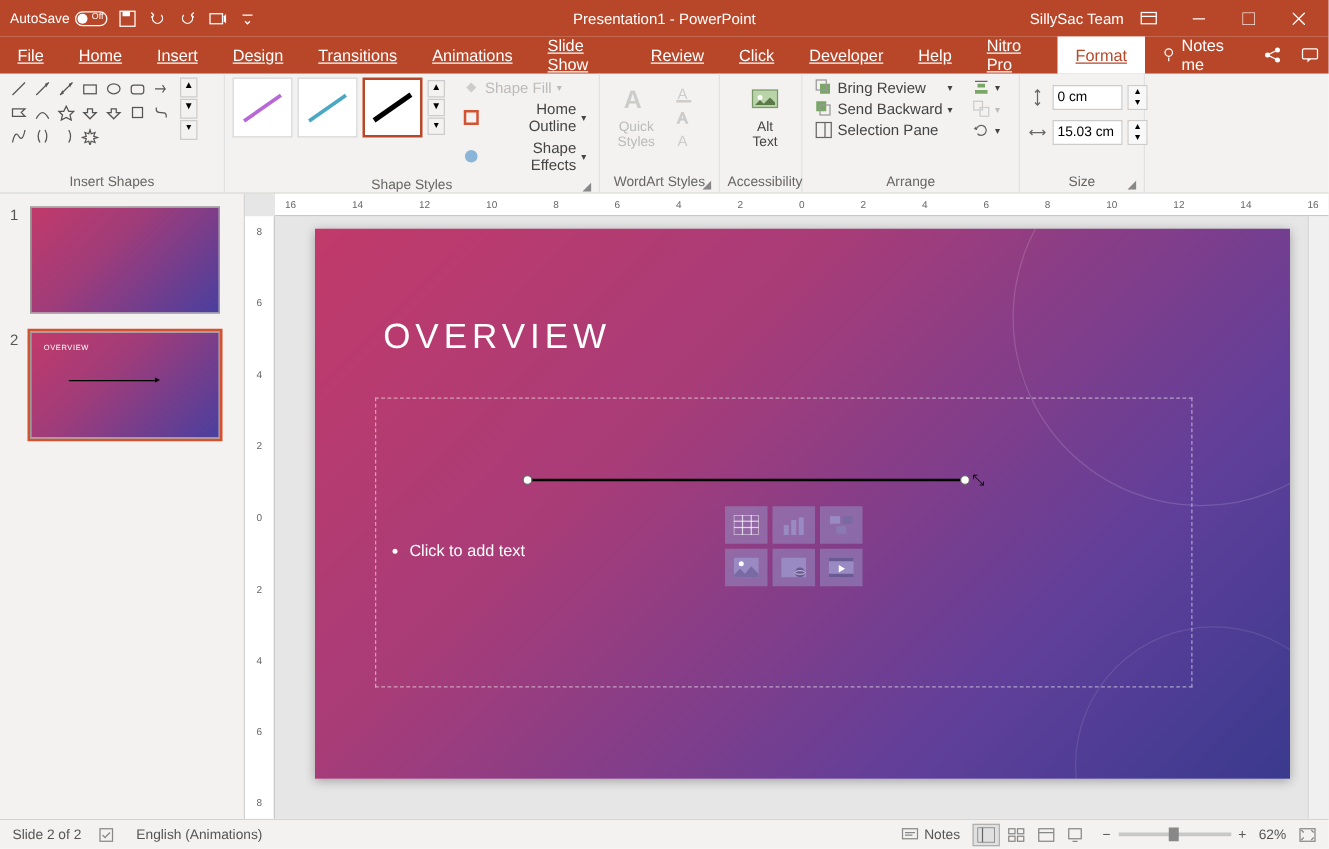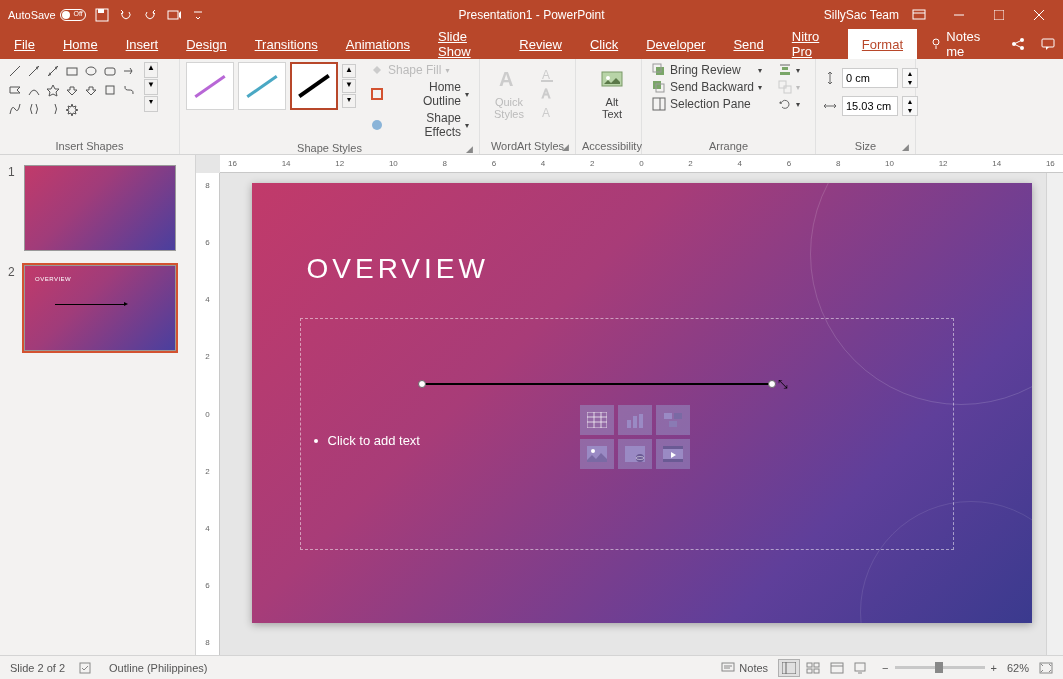--- a/index.html
+++ b/index.html
@@ -153,21 +153,21 @@
   <div class="tab">File</div>
   <div class="tab">Home</div>
   <div class="tab">Insert</div>
   <div class="tab">Design</div>
   <div class="tab">Transitions</div>
   <div class="tab">Animations</div>
   <div class="tab">Slide Show</div>
   <div class="tab">Review</div>
   <div class="tab">Click</div>
   <div class="tab">Developer</div>
-  <div class="tab">Send</div>
+  <div class="tab">Help</div>
   <div class="tab">Nitro Pro</div>
   <div class="tab active">Format</div>
   <div class="tellme">
     <svg width="14" height="14">
         <circle cx="7" cy="5" r="3" fill="none" stroke="#fff"></circle>
         <line x1="7" y1="9" x2="7" y2="12" stroke="#fff"></line>
       </svg>
     <span>Notes me</span>
   </div>
   <div class="tab-icons">
@@ -587,21 +587,21 @@
 </div>
 
 <div class="statusbar">
   <span>Slide 2 of 2</span>
   <span>
       <svg width="16" height="14">
         <rect x="1" y="2" width="10" height="10" fill="none" stroke="#888"></rect>
         <path d="M3 7l2 2 4-4" stroke="#888" fill="none"></path>
       </svg>
     </span>
-  <span>Outline (Philippines)</span>
+  <span>English (Animations)</span>
   <div class="statusbar-right">
     <span style="display:flex;align-items:center;gap:4px">
         <svg width="14" height="12">
           <rect x="1" y="1" width="12" height="8" fill="none" stroke="#888"></rect>
           <line x1="3" y1="4" x2="11" y2="4" stroke="#888"></line>
           <line x1="3" y1="6" x2="9" y2="6" stroke="#888"></line>
         </svg>
         <span>Notes</span>
       </span>
     <div class="view-btns">

